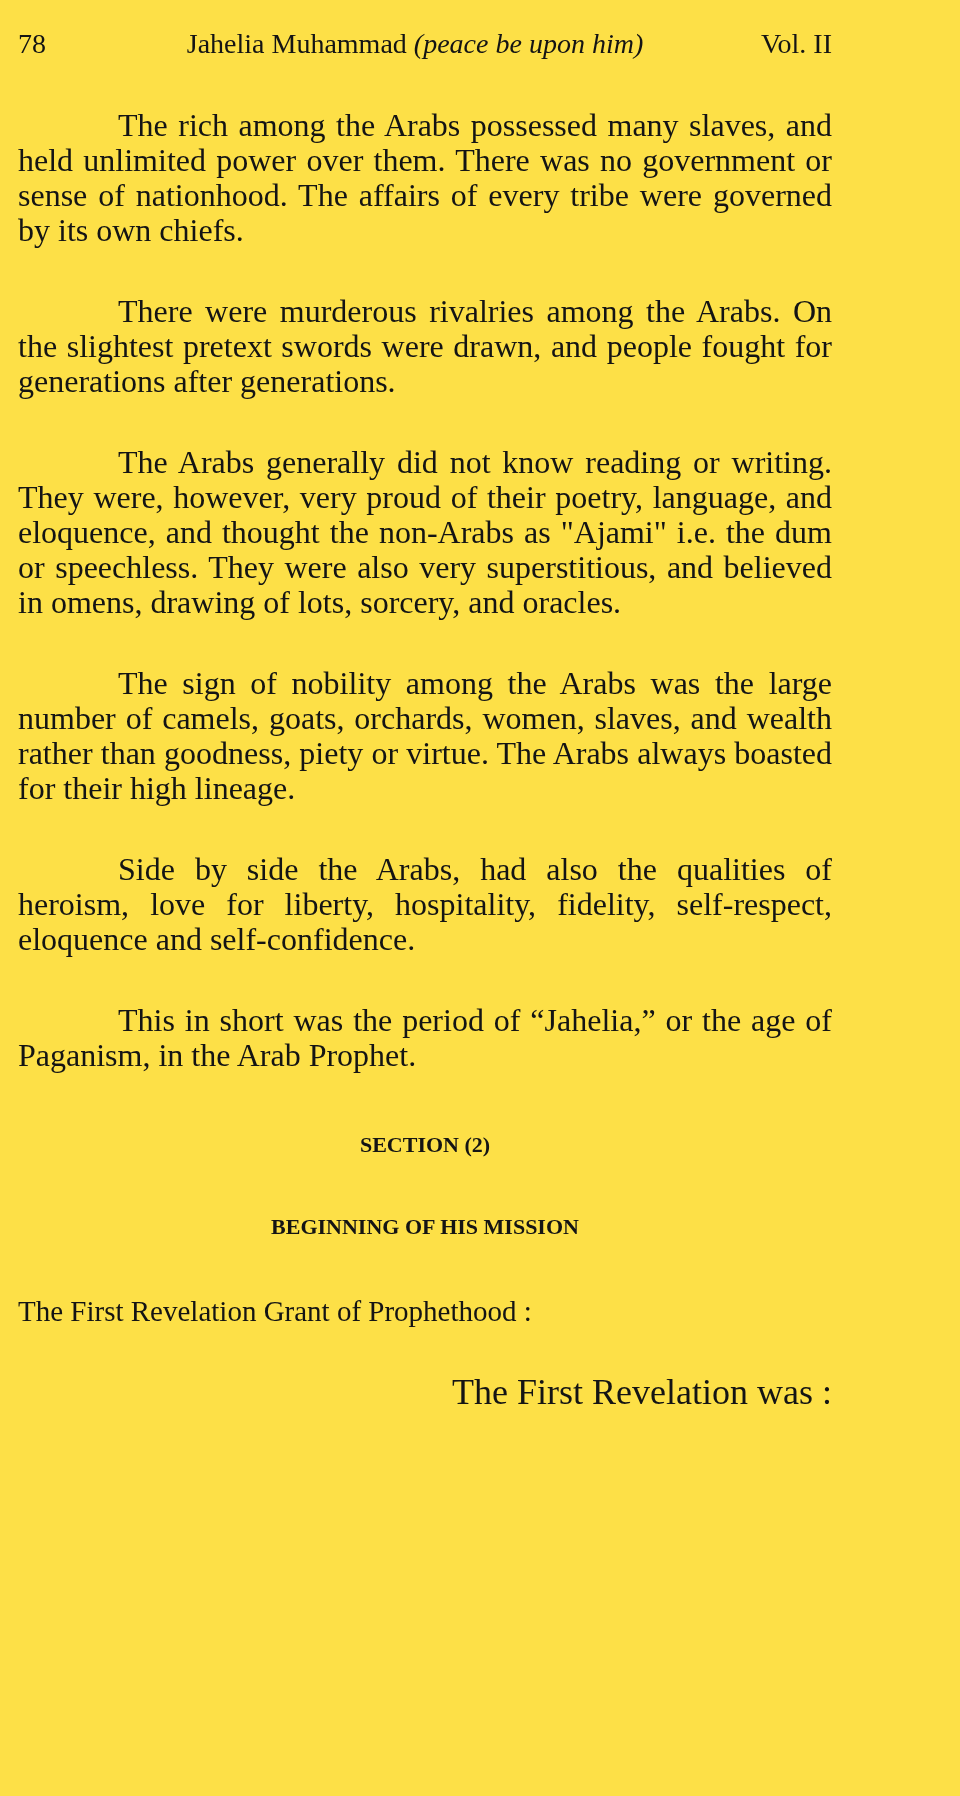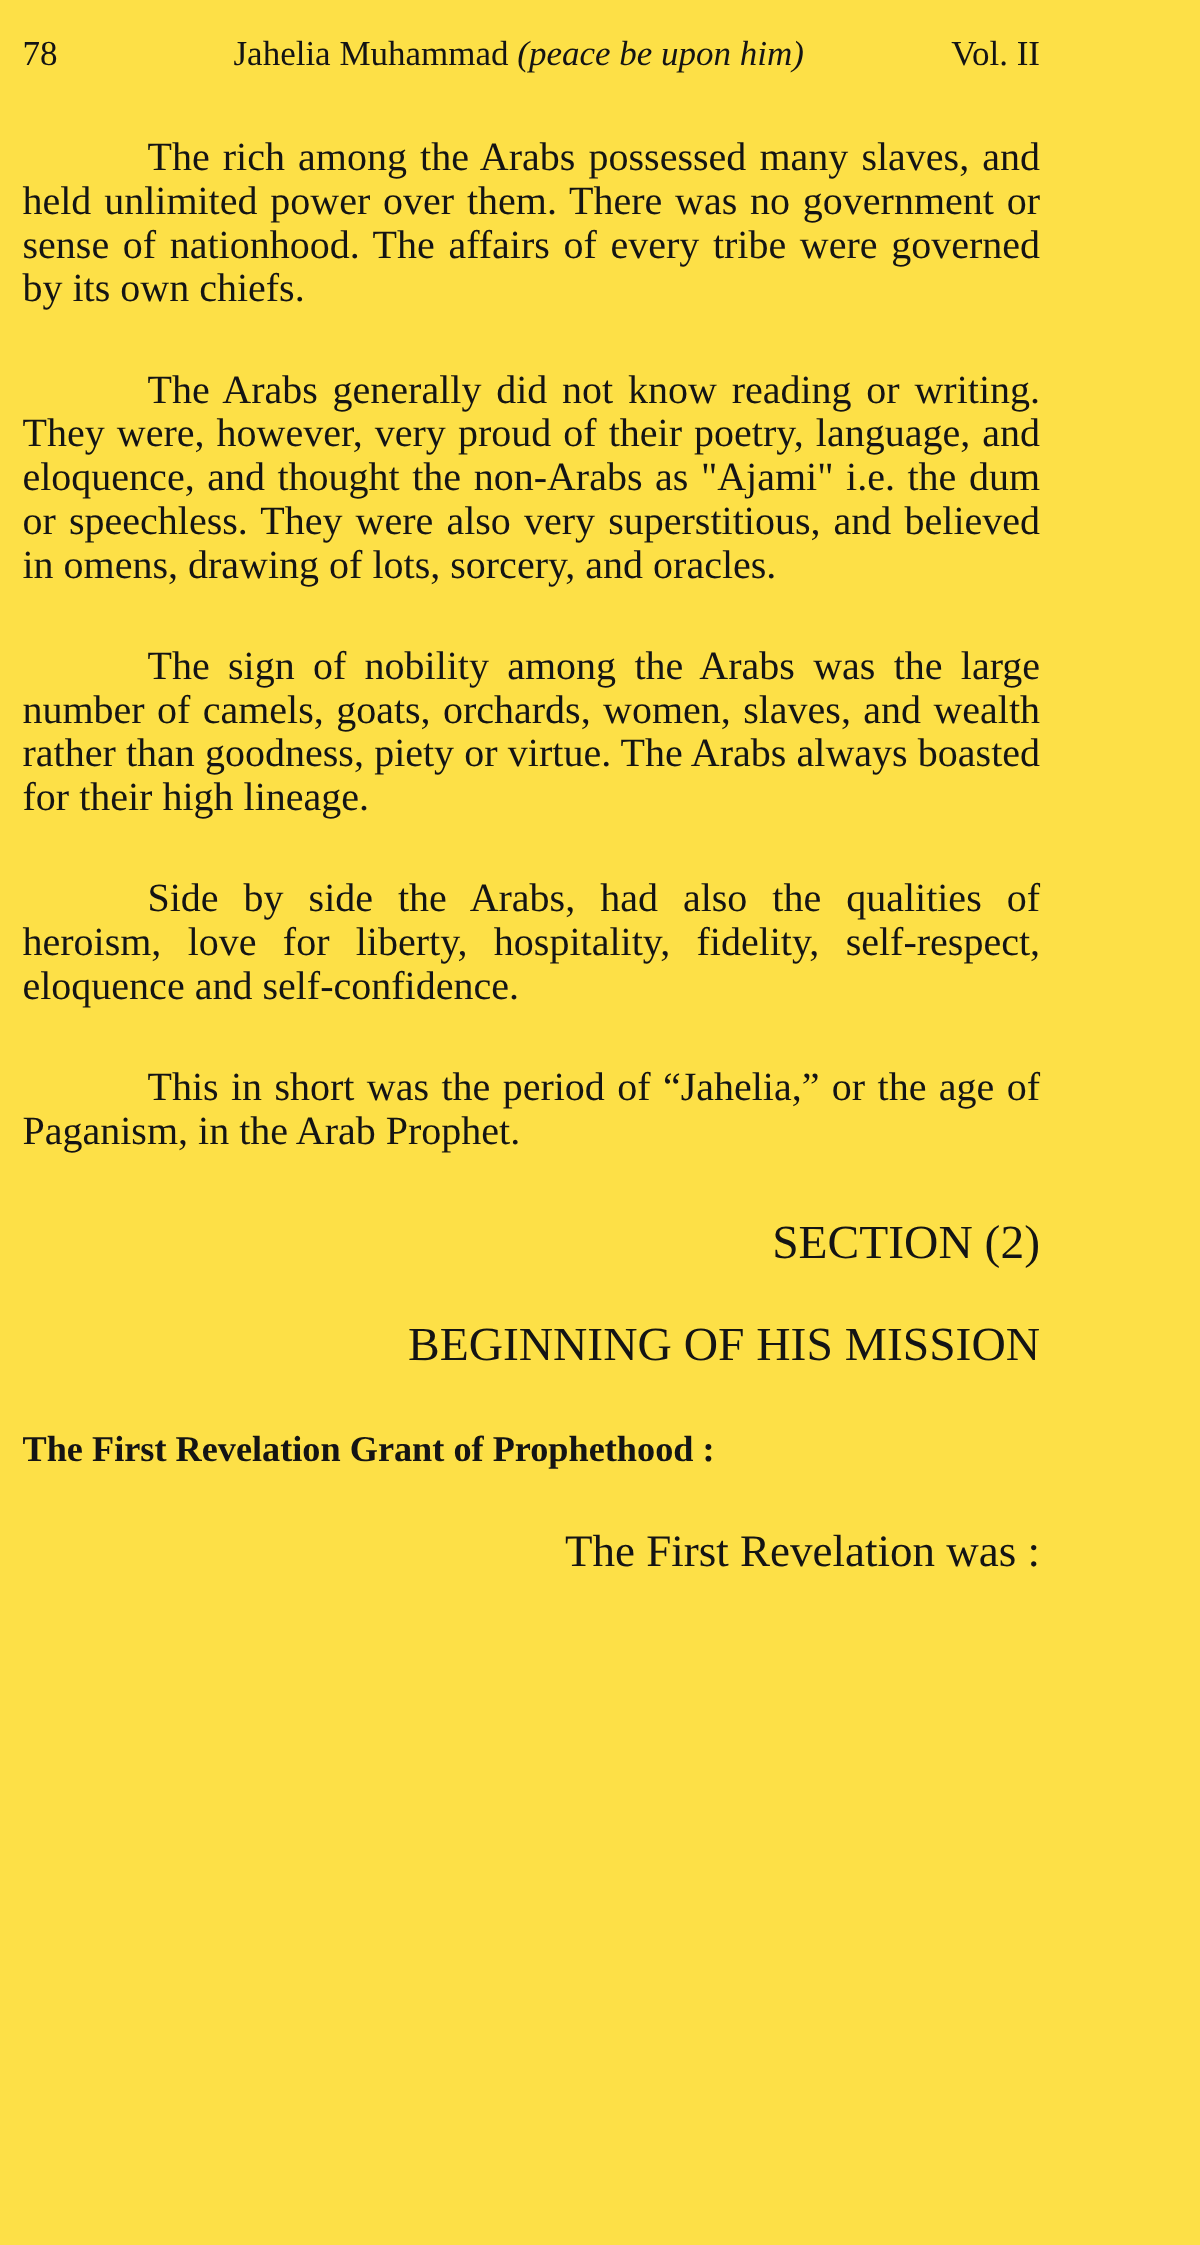--- a/index.html
+++ b/index.html
@@ -45,33 +45,33 @@
     text-align: right;
   }
   .body-para {
     font-size: 32px;
     line-height: 35px;
     text-align: justify;
     text-indent: 100px;
     margin: 0 0 46px 0;
   }
   .center-heading {
-    font-size: 38px;
+    font-size: 22px;
     line-height: 36px;
-    font-weight: normal;
-    text-align: right;
+    font-weight: bold;
+    text-align: center;
     margin: 54px 0 0 0;
   }
   .center-heading + .center-heading {
     margin-top: 46px;
   }
   .left-heading {
     font-size: 29px;
     line-height: 36px;
-    font-weight: bold;
+    font-weight: normal;
     text-align: left;
     margin: 48px 0 0 0;
   }
   .plain-line {
     font-size: 36px;
     line-height: 35px;
     text-align: right;
     text-indent: 0;
     margin: 46px 0 0 0;
   }
@@ -83,20 +83,21 @@
 
   <header class="page-header">
     <span class="page-num">78</span>
     <span class="page-title"><span>Jahelia Muhammad </span><em>(peace be upon him)</em></span>
     <span class="volume">Vol. II</span>
   </header>
 
   <main>
     <p class="body-para">The rich among the Arabs possessed many slaves, and held unlimited power over them. There was no government or sense of nationhood. The affairs of every tribe were governed by its own chiefs.</p>
 
+    <p class="body-para">There were murderous rivalries among the Arabs. On the slightest pretext swords were drawn, and people fought for generations after generations.</p>
 
     <p class="body-para">The Arabs generally did not know reading or writing. They were, however, very proud of their poetry, language, and eloquence, and thought the non-Arabs as "Ajami" i.e. the dum or speechless. They were also very superstitious, and believed in omens, drawing of lots, sorcery, and oracles.</p>
 
     <p class="body-para">The sign of nobility among the Arabs was the large number of camels, goats, orchards, women, slaves, and wealth rather than goodness, piety or virtue. The Arabs always boasted for their high lineage.</p>
 
     <p class="body-para">Side by side the Arabs, had also the qualities of heroism, love for liberty, hospitality, fidelity, self-respect, eloquence and self-confidence.</p>
 
     <p class="body-para">This in short was the period of “Jahelia,” or the age of Paganism, in the Arab Prophet.</p>
 
     <h2 class="center-heading">SECTION (2)</h2>

